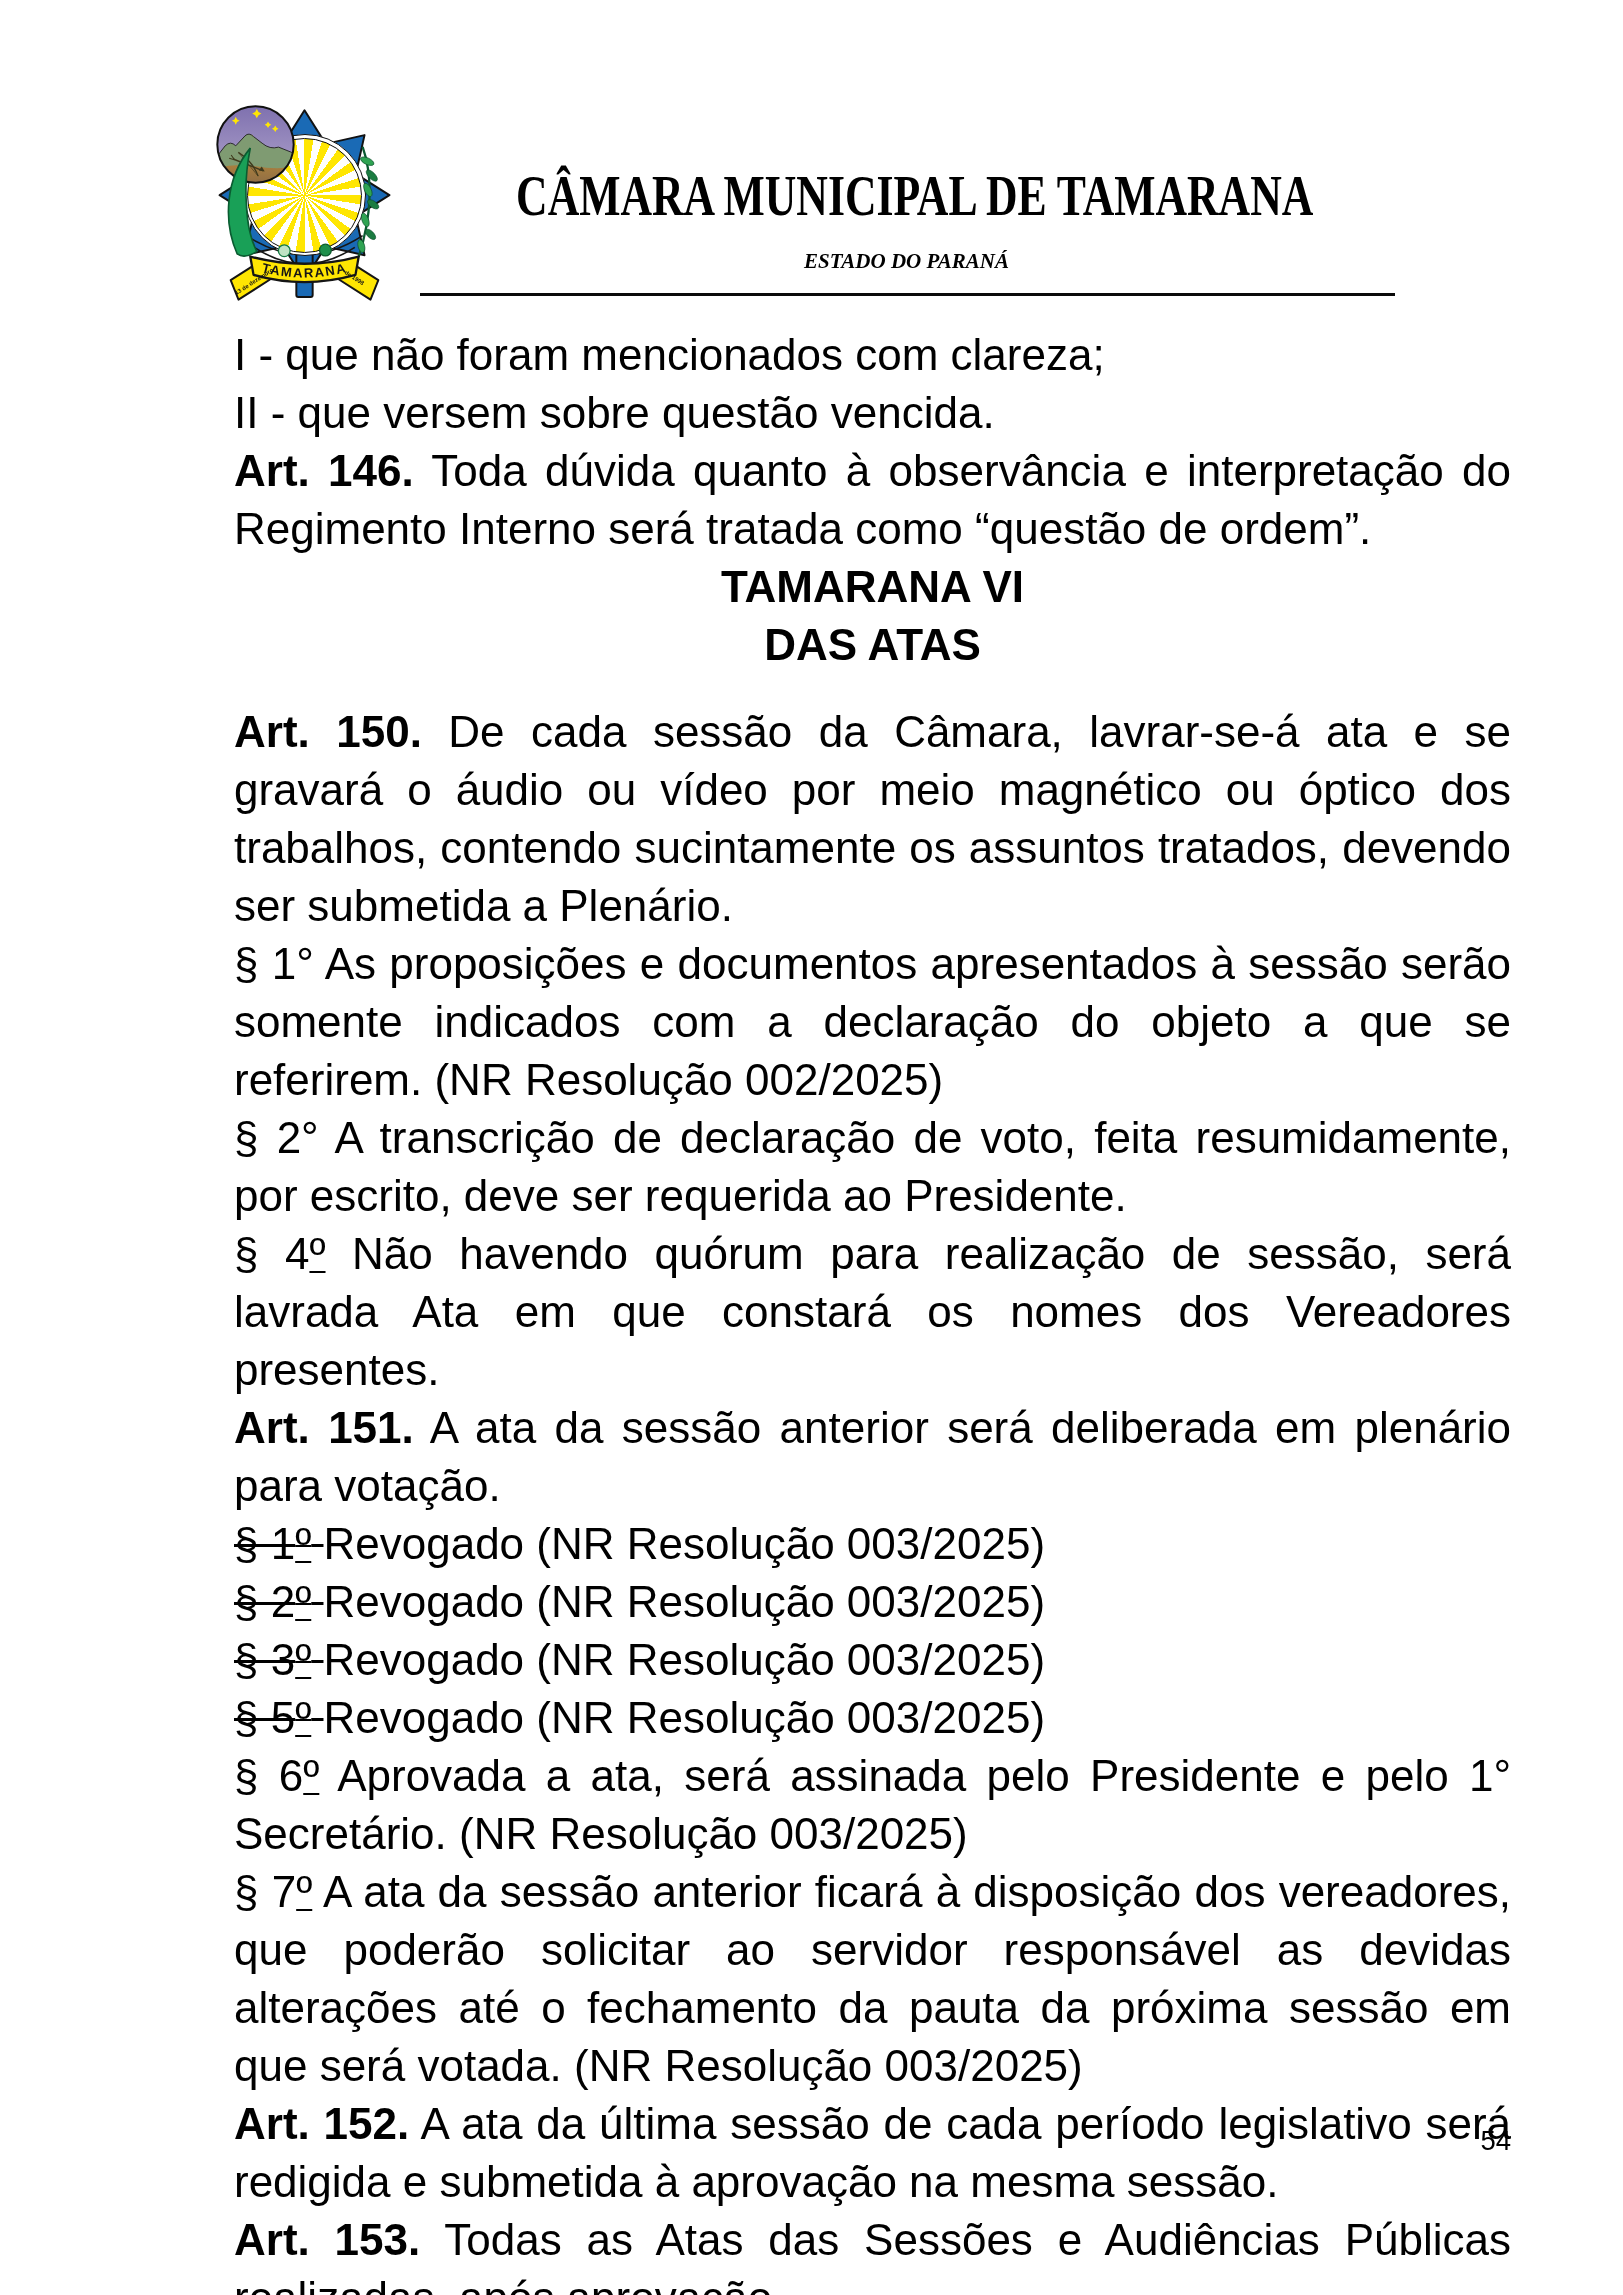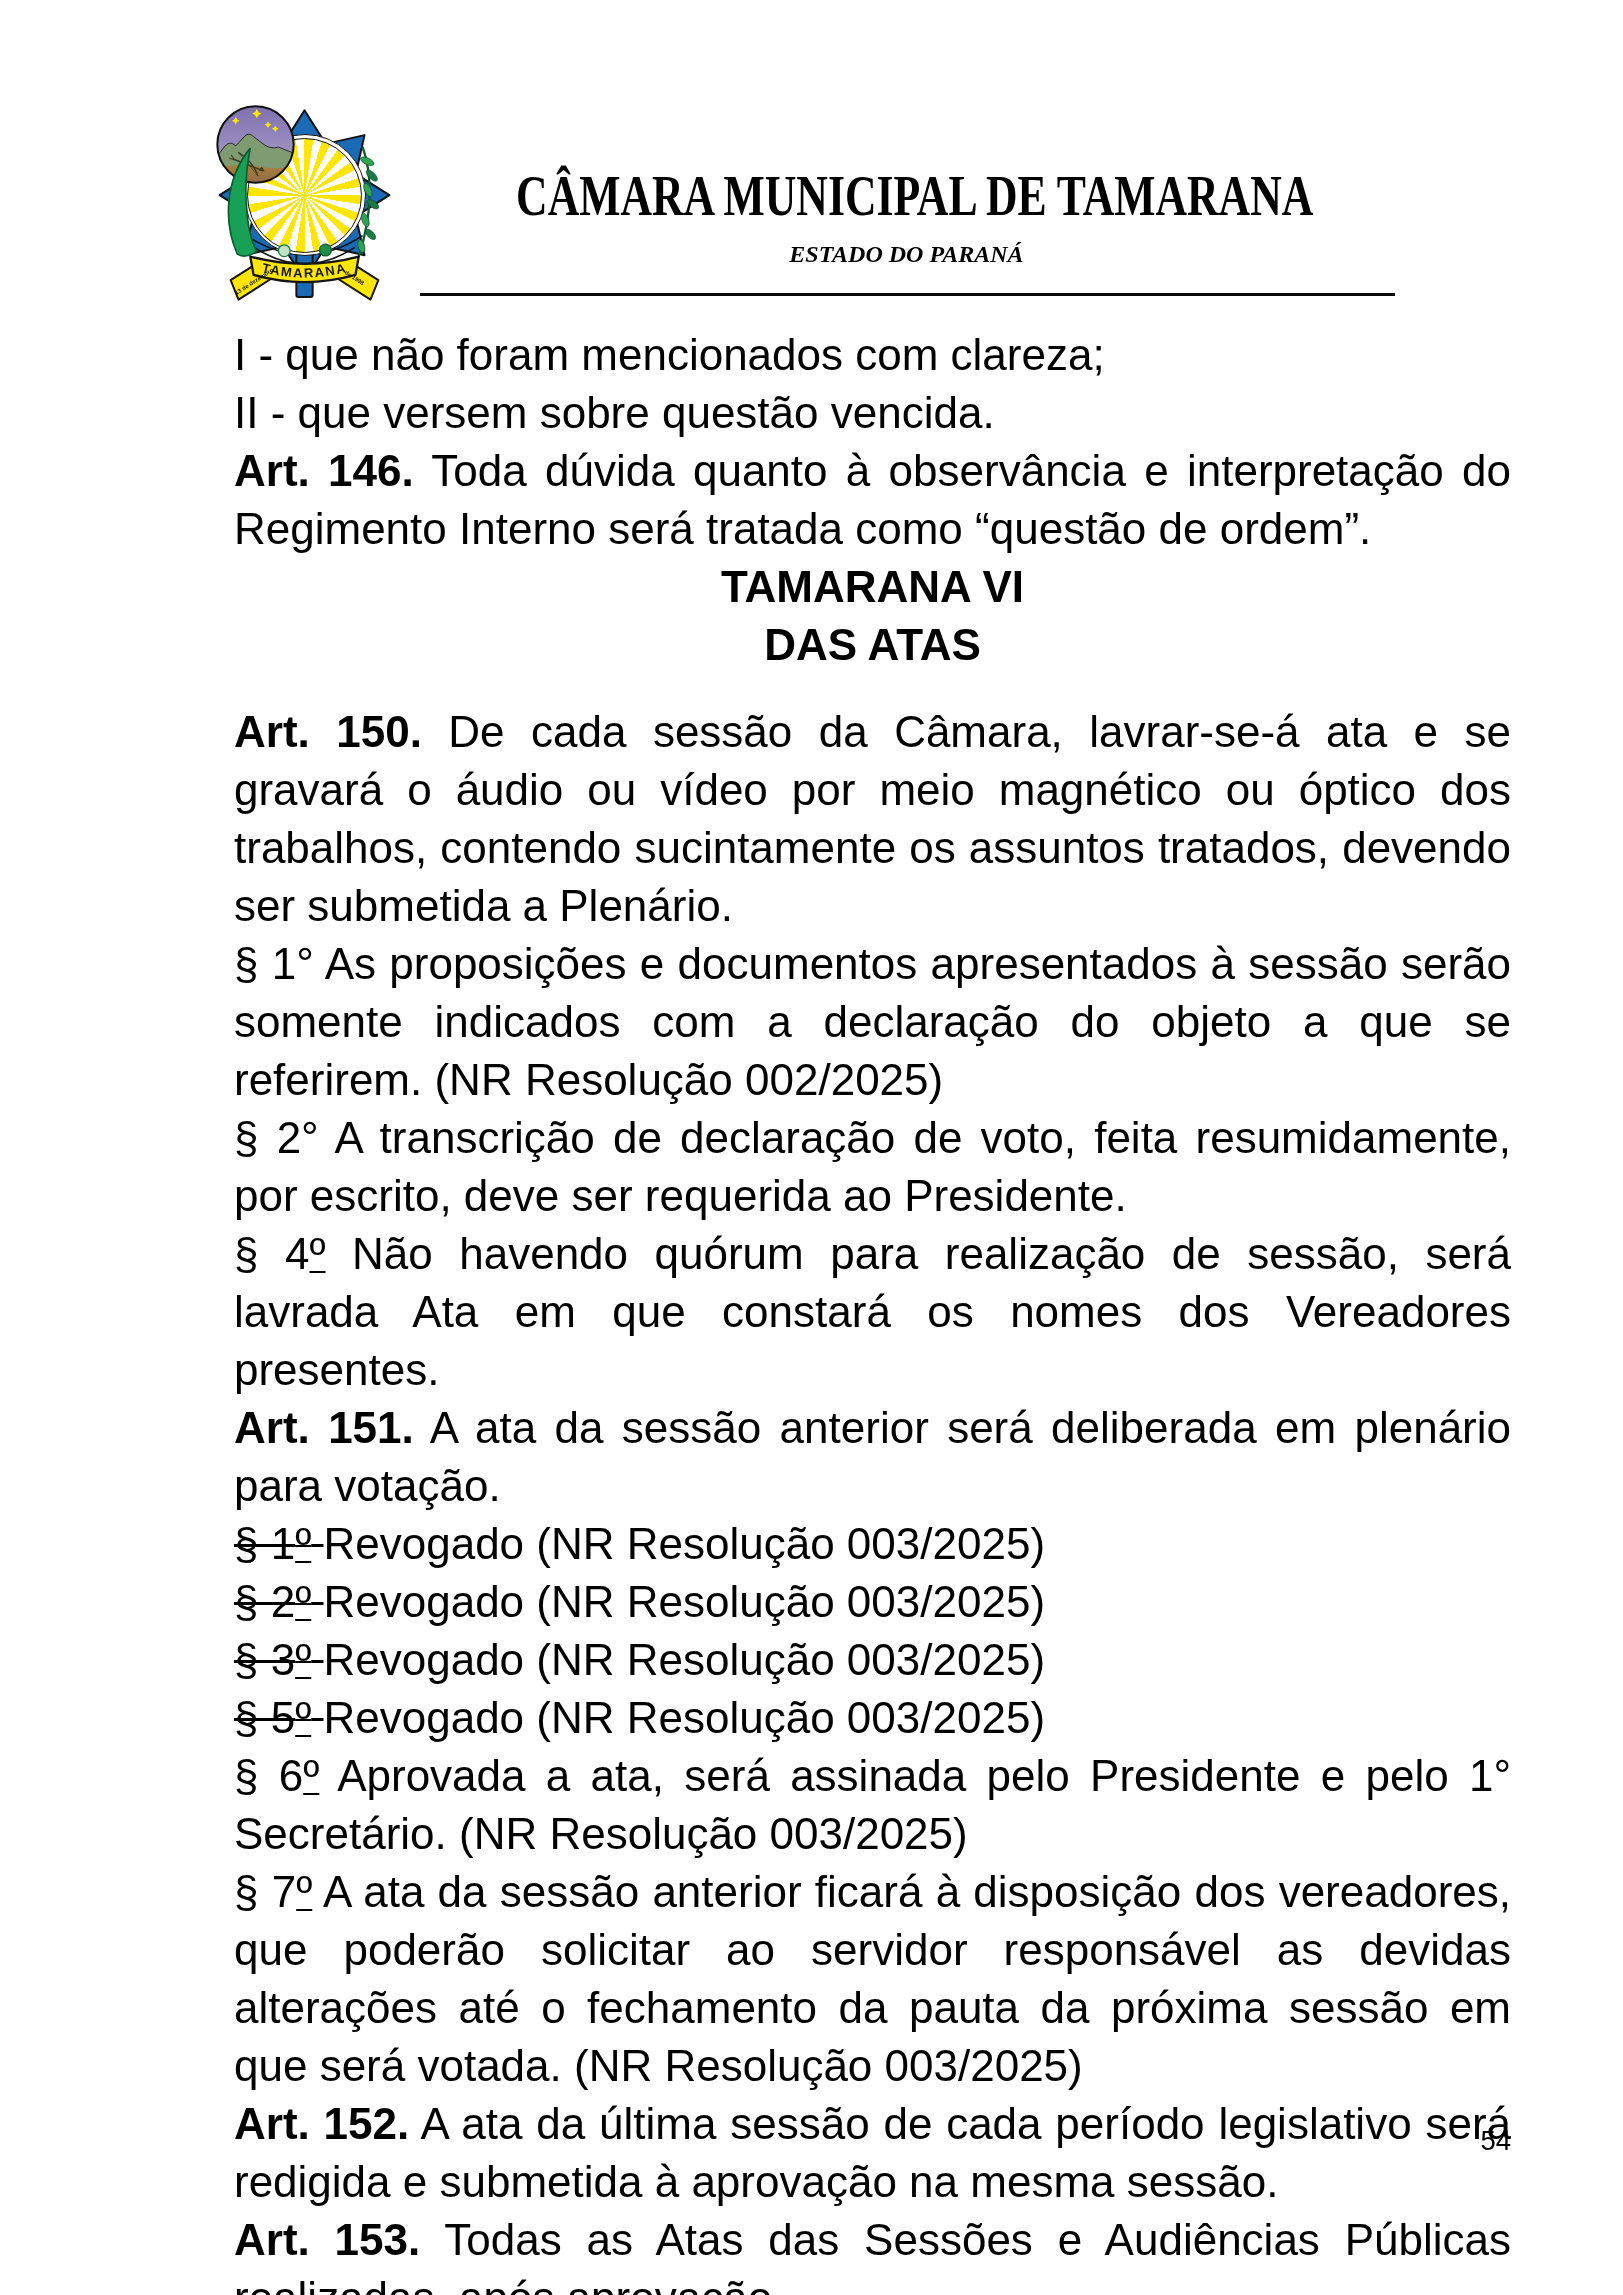--- a/index.html
+++ b/index.html
@@ -33,22 +33,22 @@
     text-align:center;
   }
   .doc-title {
     font-family:"Liberation Serif", serif;
     font-weight:700; font-size:56px; line-height:58px;
     transform:scaleX(0.78); transform-origin:50% 50%;
     white-space:nowrap;
   }
   .doc-subtitle {
     font-family:"Liberation Serif", serif;
-    font-style:italic; font-weight:700; font-size:24px; line-height:34px;
-    margin-top:12px; white-space:nowrap;
+    font-style:italic; font-weight:700; font-size:21px; line-height:34px;
+    margin-top:19px; white-space:nowrap;
   }
   .divider {
     position:absolute; left:420px; top:293px; width:975px; height:3.3px;
     background:#0a0a0a;
   }
 
   
   .doc {
     position:absolute; left:234px; top:326px; width:1277px;
     font-size:44px; line-height:58px;

